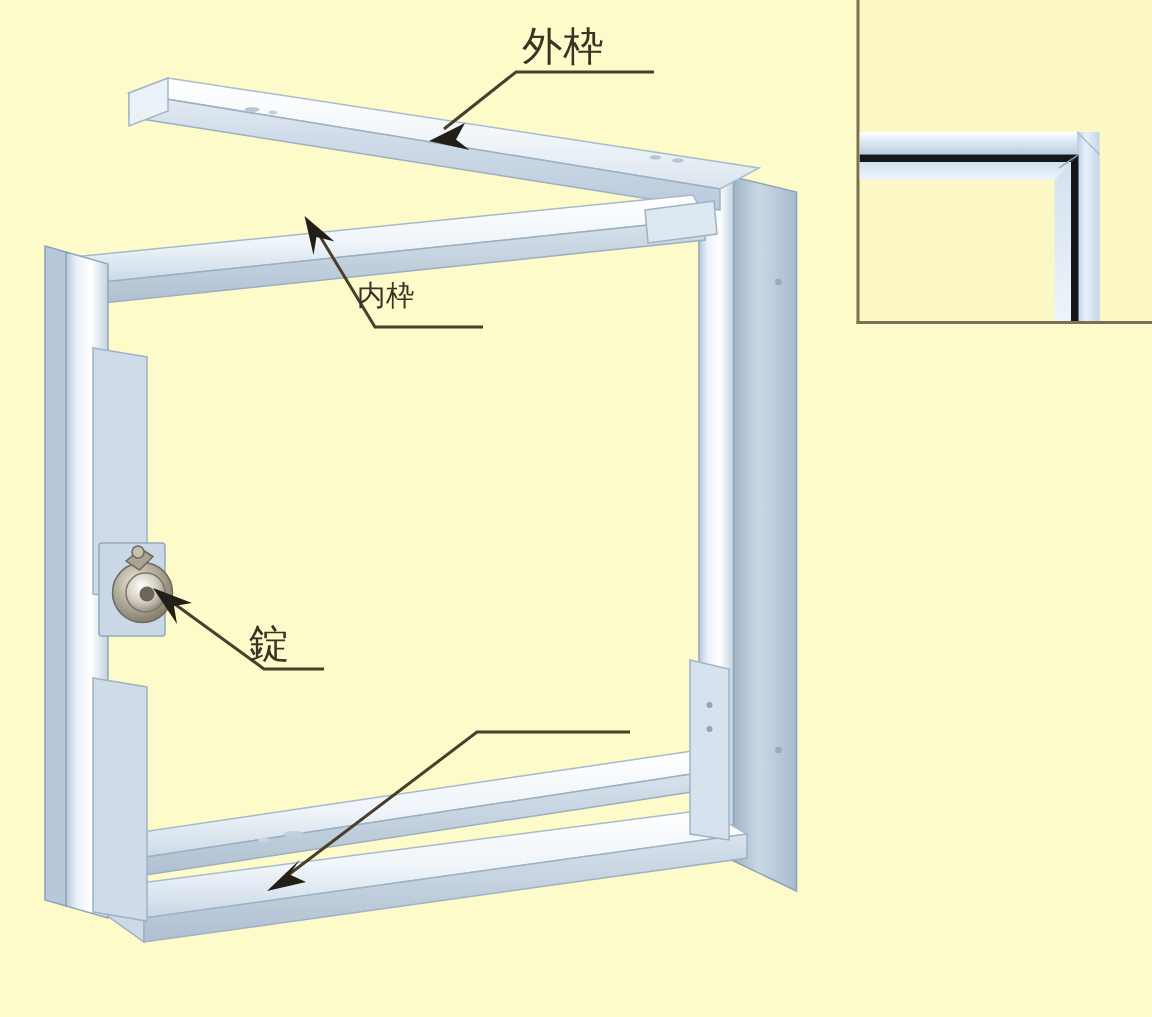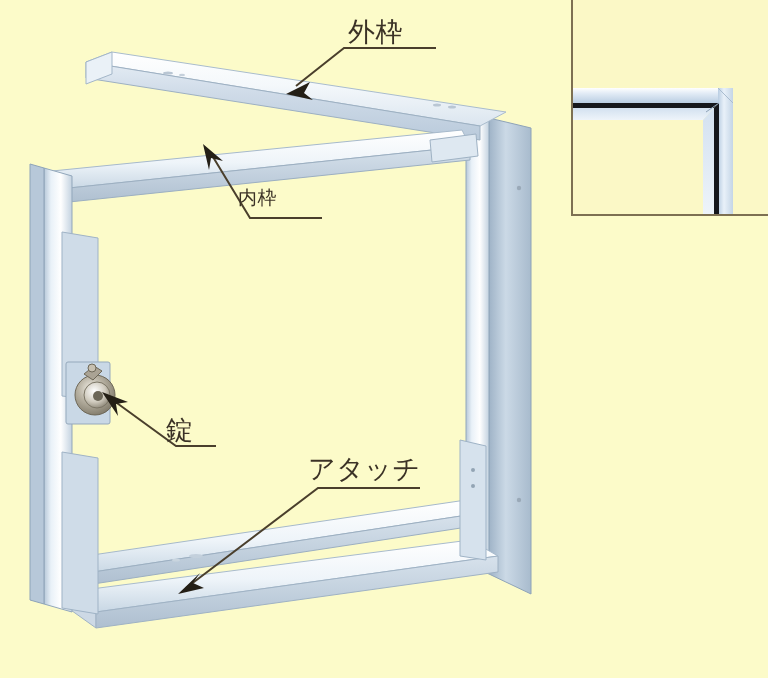--- a/index.html
+++ b/index.html
@@ -173,21 +173,20 @@
 
       <path d="M102,392 l26,10 l-12,2 l2,12 z"></path>
 
       <path d="M178,594 l26,-6 l-11,-5 l7,-10 z"></path>
     </g>
   </svg>
 
   <div class="callout lbl-outer">外枠</div>
   <div class="callout lbl-inner">内枠</div>
   <div class="callout lbl-lock">錠</div>
-  <div class="callout lbl-attach">アタッチ</div>
 
   <div id="inset">
     <svg width="197" height="216" viewBox="0 0 197 216" style="position:absolute;left:0;top:0;">
       <defs>
         <linearGradient id="iTop" x1="0" y1="0" x2="0" y2="1">
           <stop offset="0%" stop-color="#ffffff"></stop>
           <stop offset="35%" stop-color="#e3ecf6"></stop>
           <stop offset="100%" stop-color="#b9cde2"></stop>
         </linearGradient>
         <linearGradient id="iSide" x1="0" y1="0" x2="1" y2="0">

